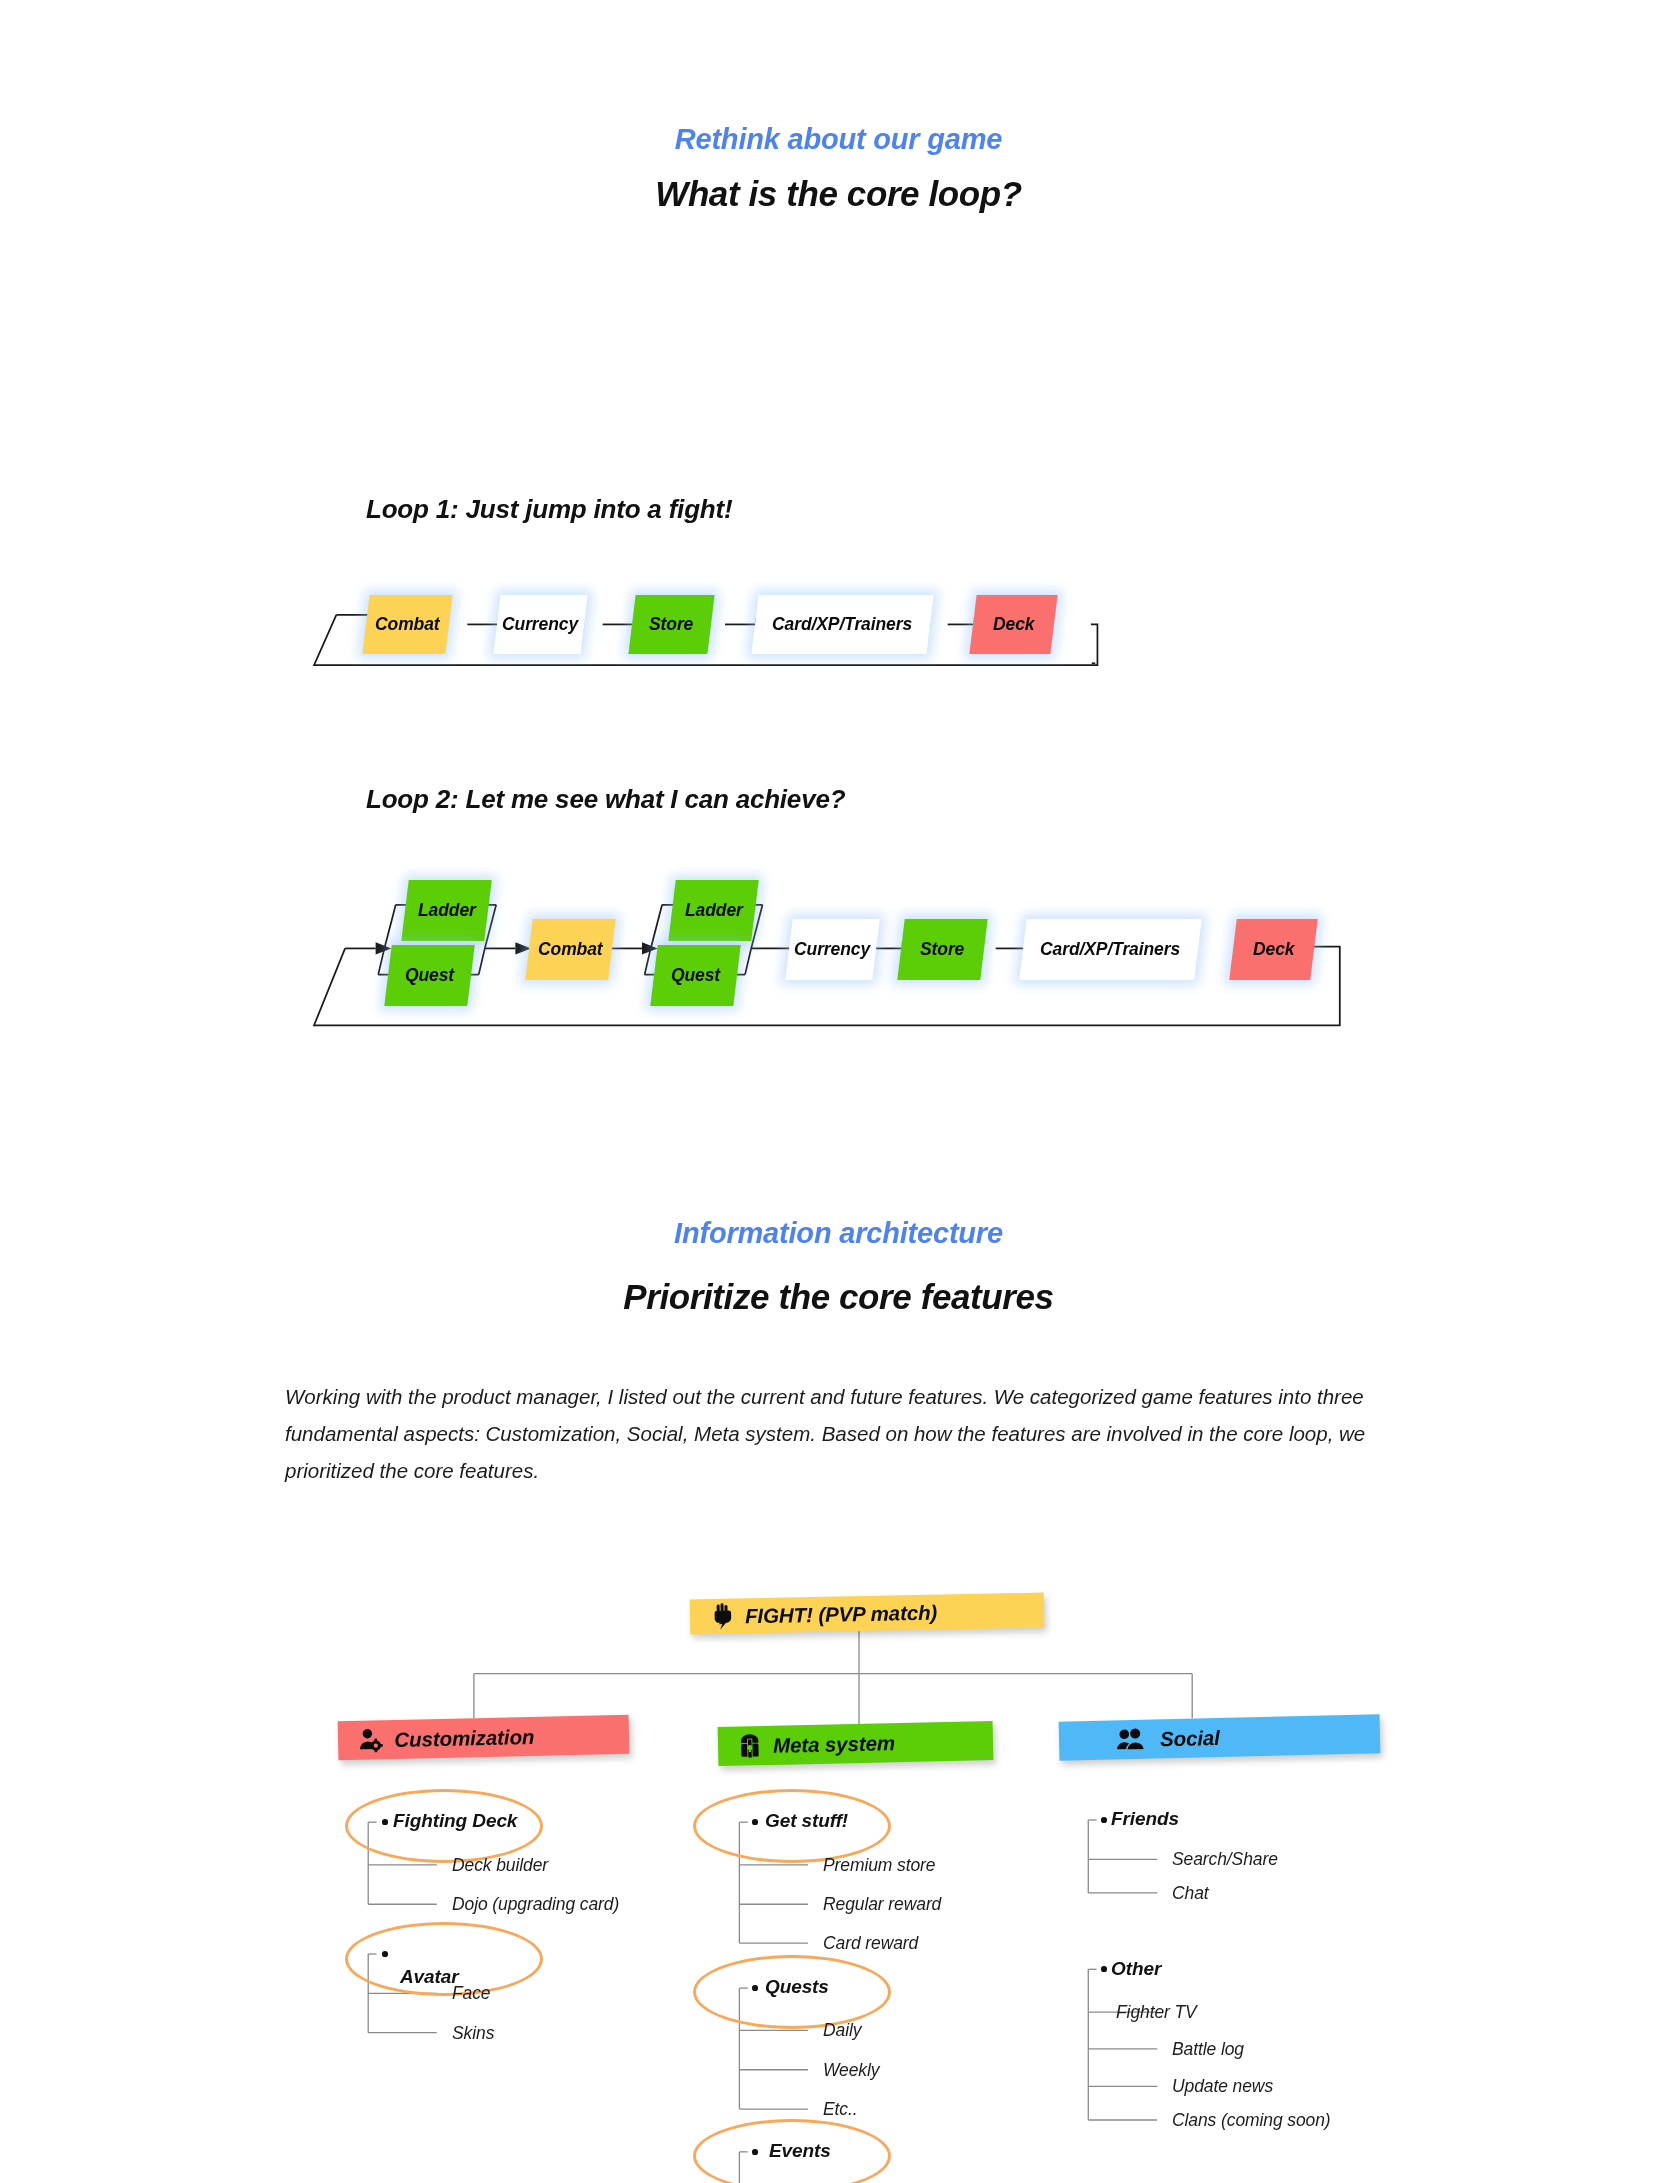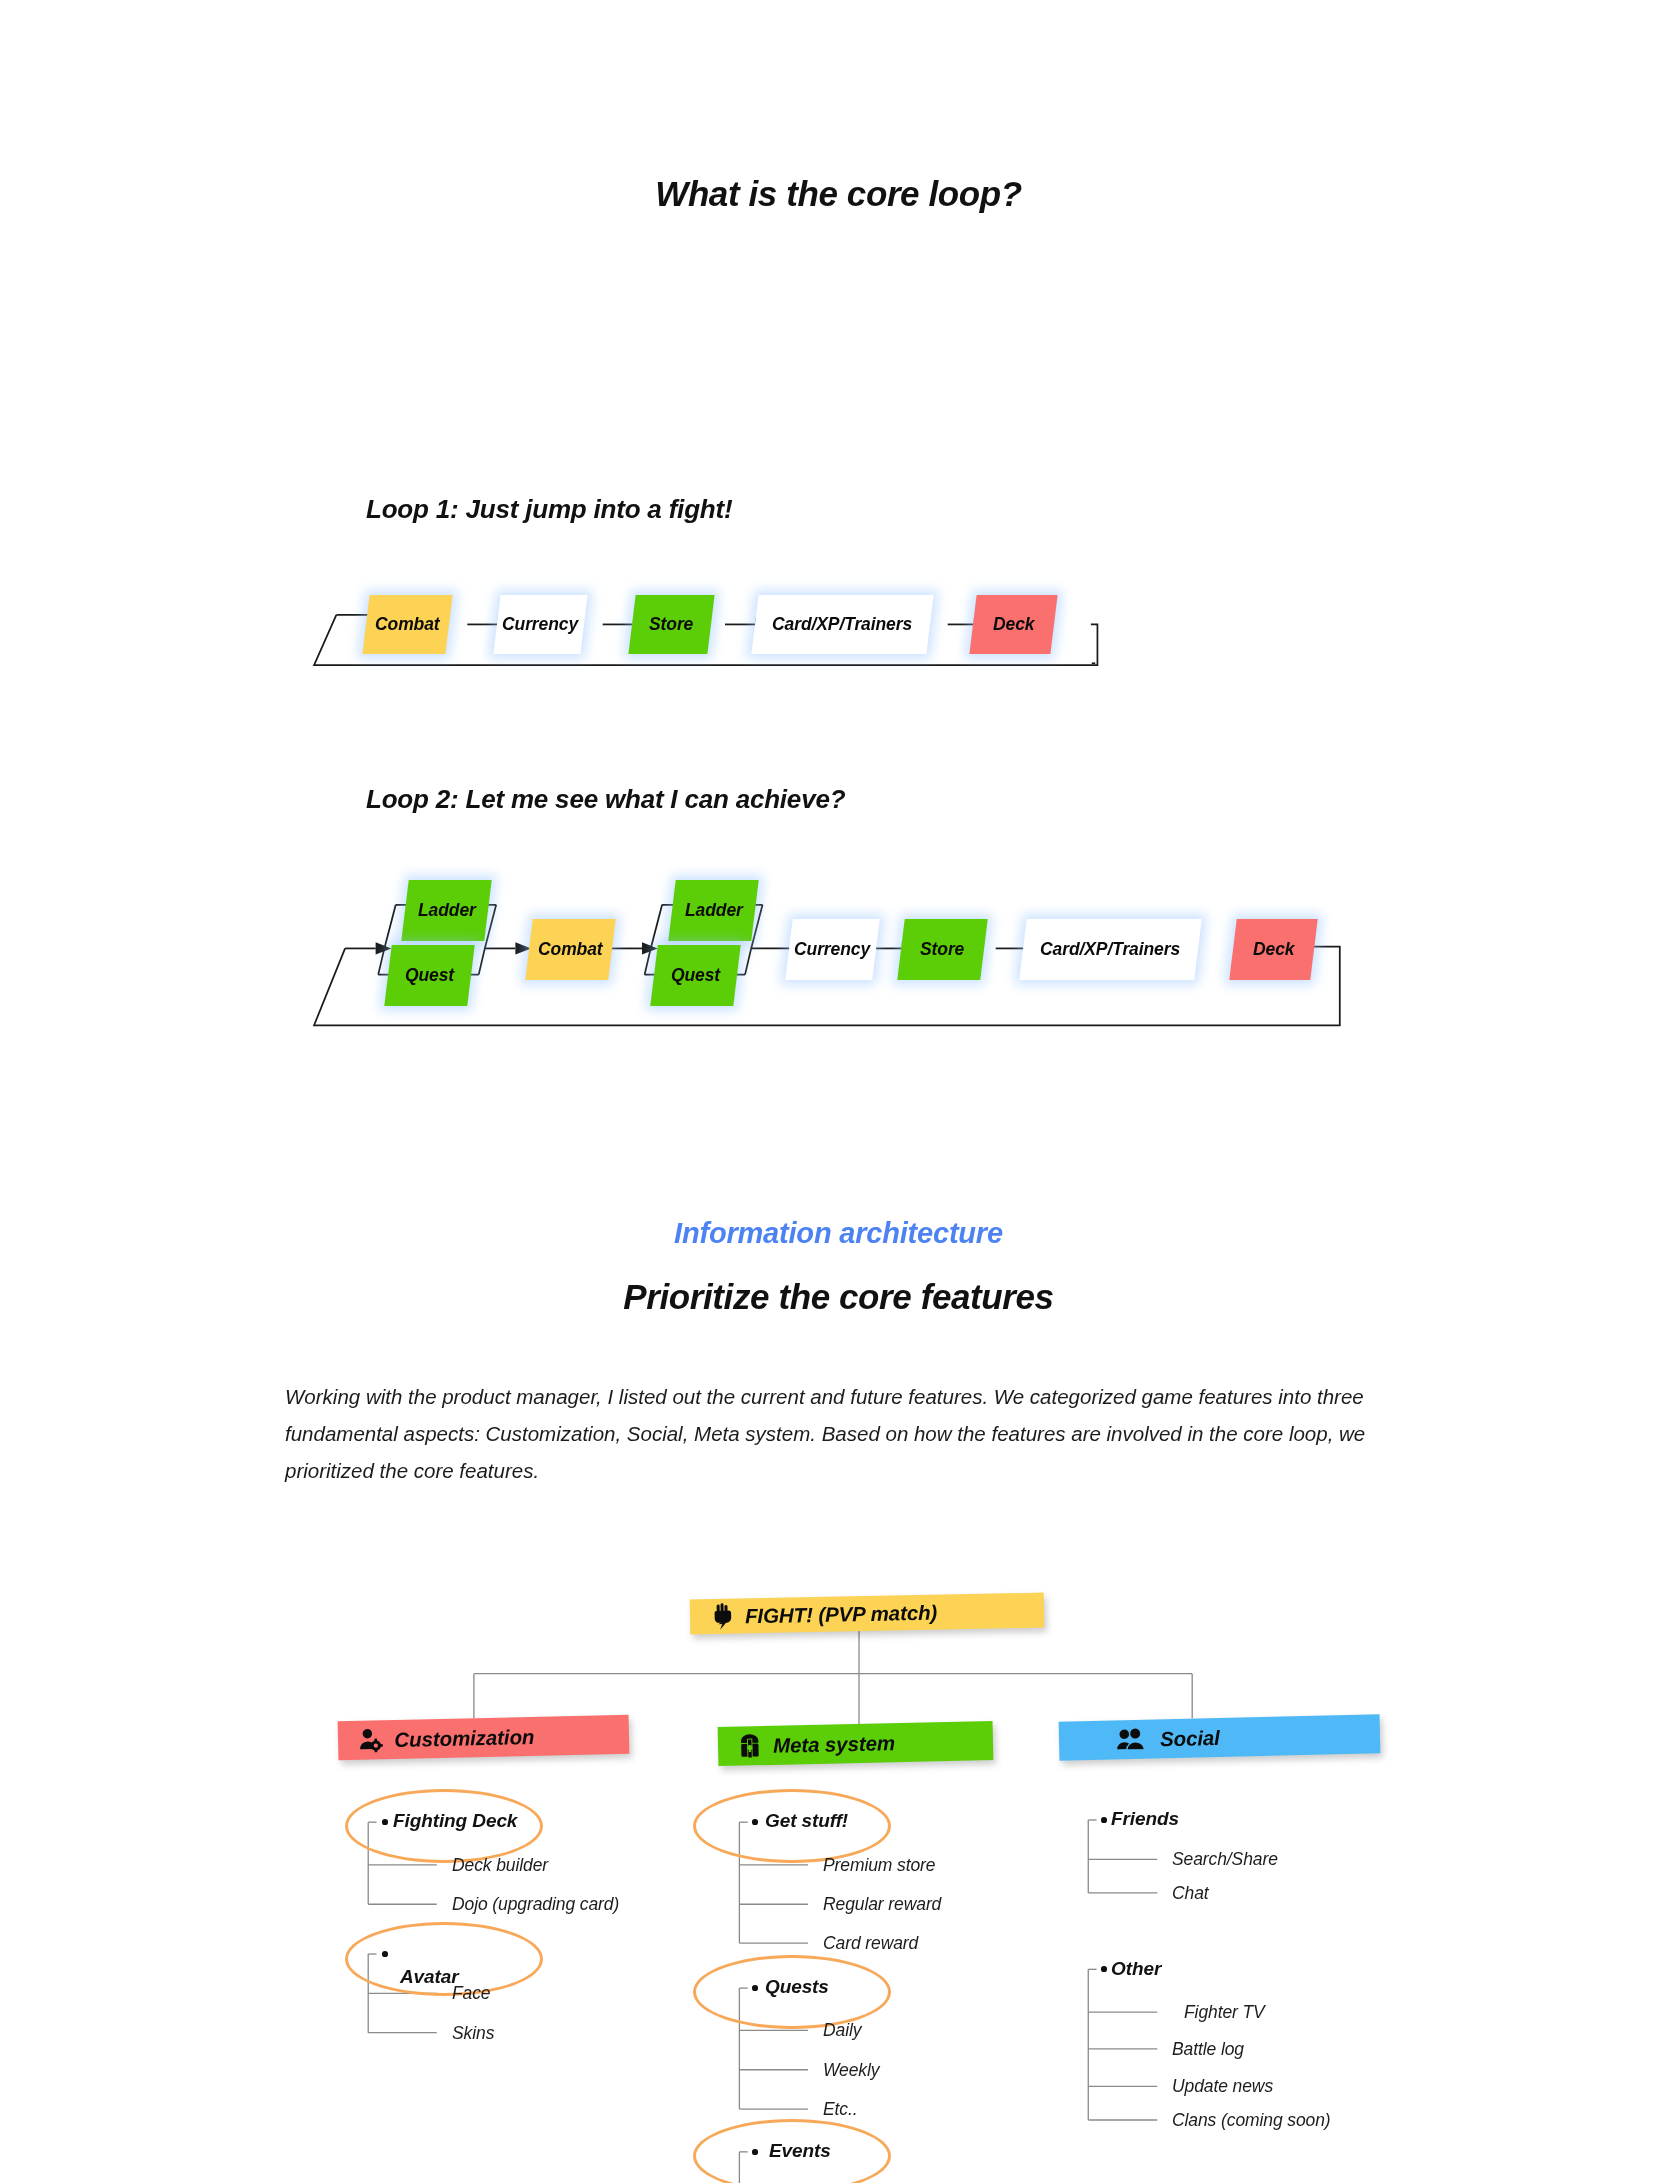--- a/index.html
+++ b/index.html
@@ -90,20 +90,21 @@
   .ellipse{
     position:absolute;border:3.9px solid #F7A859;
     border-radius:50%;z-index:3;background:transparent;
   }
 </style>
 </head>
 <body>
 
 <div class="page">
 
+  <div class="eyebrow" style="top:123px;">Rethink about our game</div>
   <div class="headline" style="top:174px;">What is the core loop?</div>
 
   <div class="loop-title" style="left:366px;top:494px;">Loop 1: Just jump into a fight!</div>
 
   <svg class="svgwrap" width="1677" height="2430" viewBox="0 0 3840 5565">
     <g stroke="#1a1a1a" stroke-width="4" fill="none">
 
       <path d="M 2500 1519 L 2508 1519 L 2508 1519"></path>
       <path d="M 2498 1430 L 2513 1430 L 2513 1523 L 719 1523 L 770 1408"></path>
 
@@ -380,19 +381,19 @@
     </g>
   </svg>
 
   <span class="bullet" style="left:1101px;top:1817px;"></span>
   <div class="node-l1" style="left:1111px;top:1808px;">Friends</div>
   <div class="node-l2" style="left:1172px;top:1849px;">Search/Share</div>
   <div class="node-l2" style="left:1172px;top:1883px;">Chat</div>
 
   <span class="bullet" style="left:1101px;top:1966px;"></span>
   <div class="node-l1" style="left:1111px;top:1958px;">Other</div>
-  <div class="node-l2" style="left:1184px;top:2002px;">Fighter TV</div>
+  <div class="node-l2" style="left:1116px;top:2002px;">Fighter TV</div>
   <div class="node-l2" style="left:1172px;top:2039px;">Battle log</div>
   <div class="node-l2" style="left:1172px;top:2076px;">Update news</div>
   <div class="node-l2" style="left:1172px;top:2110px;">Clans (coming soon)</div>
 
 </div>
 
 
 </body></html>

